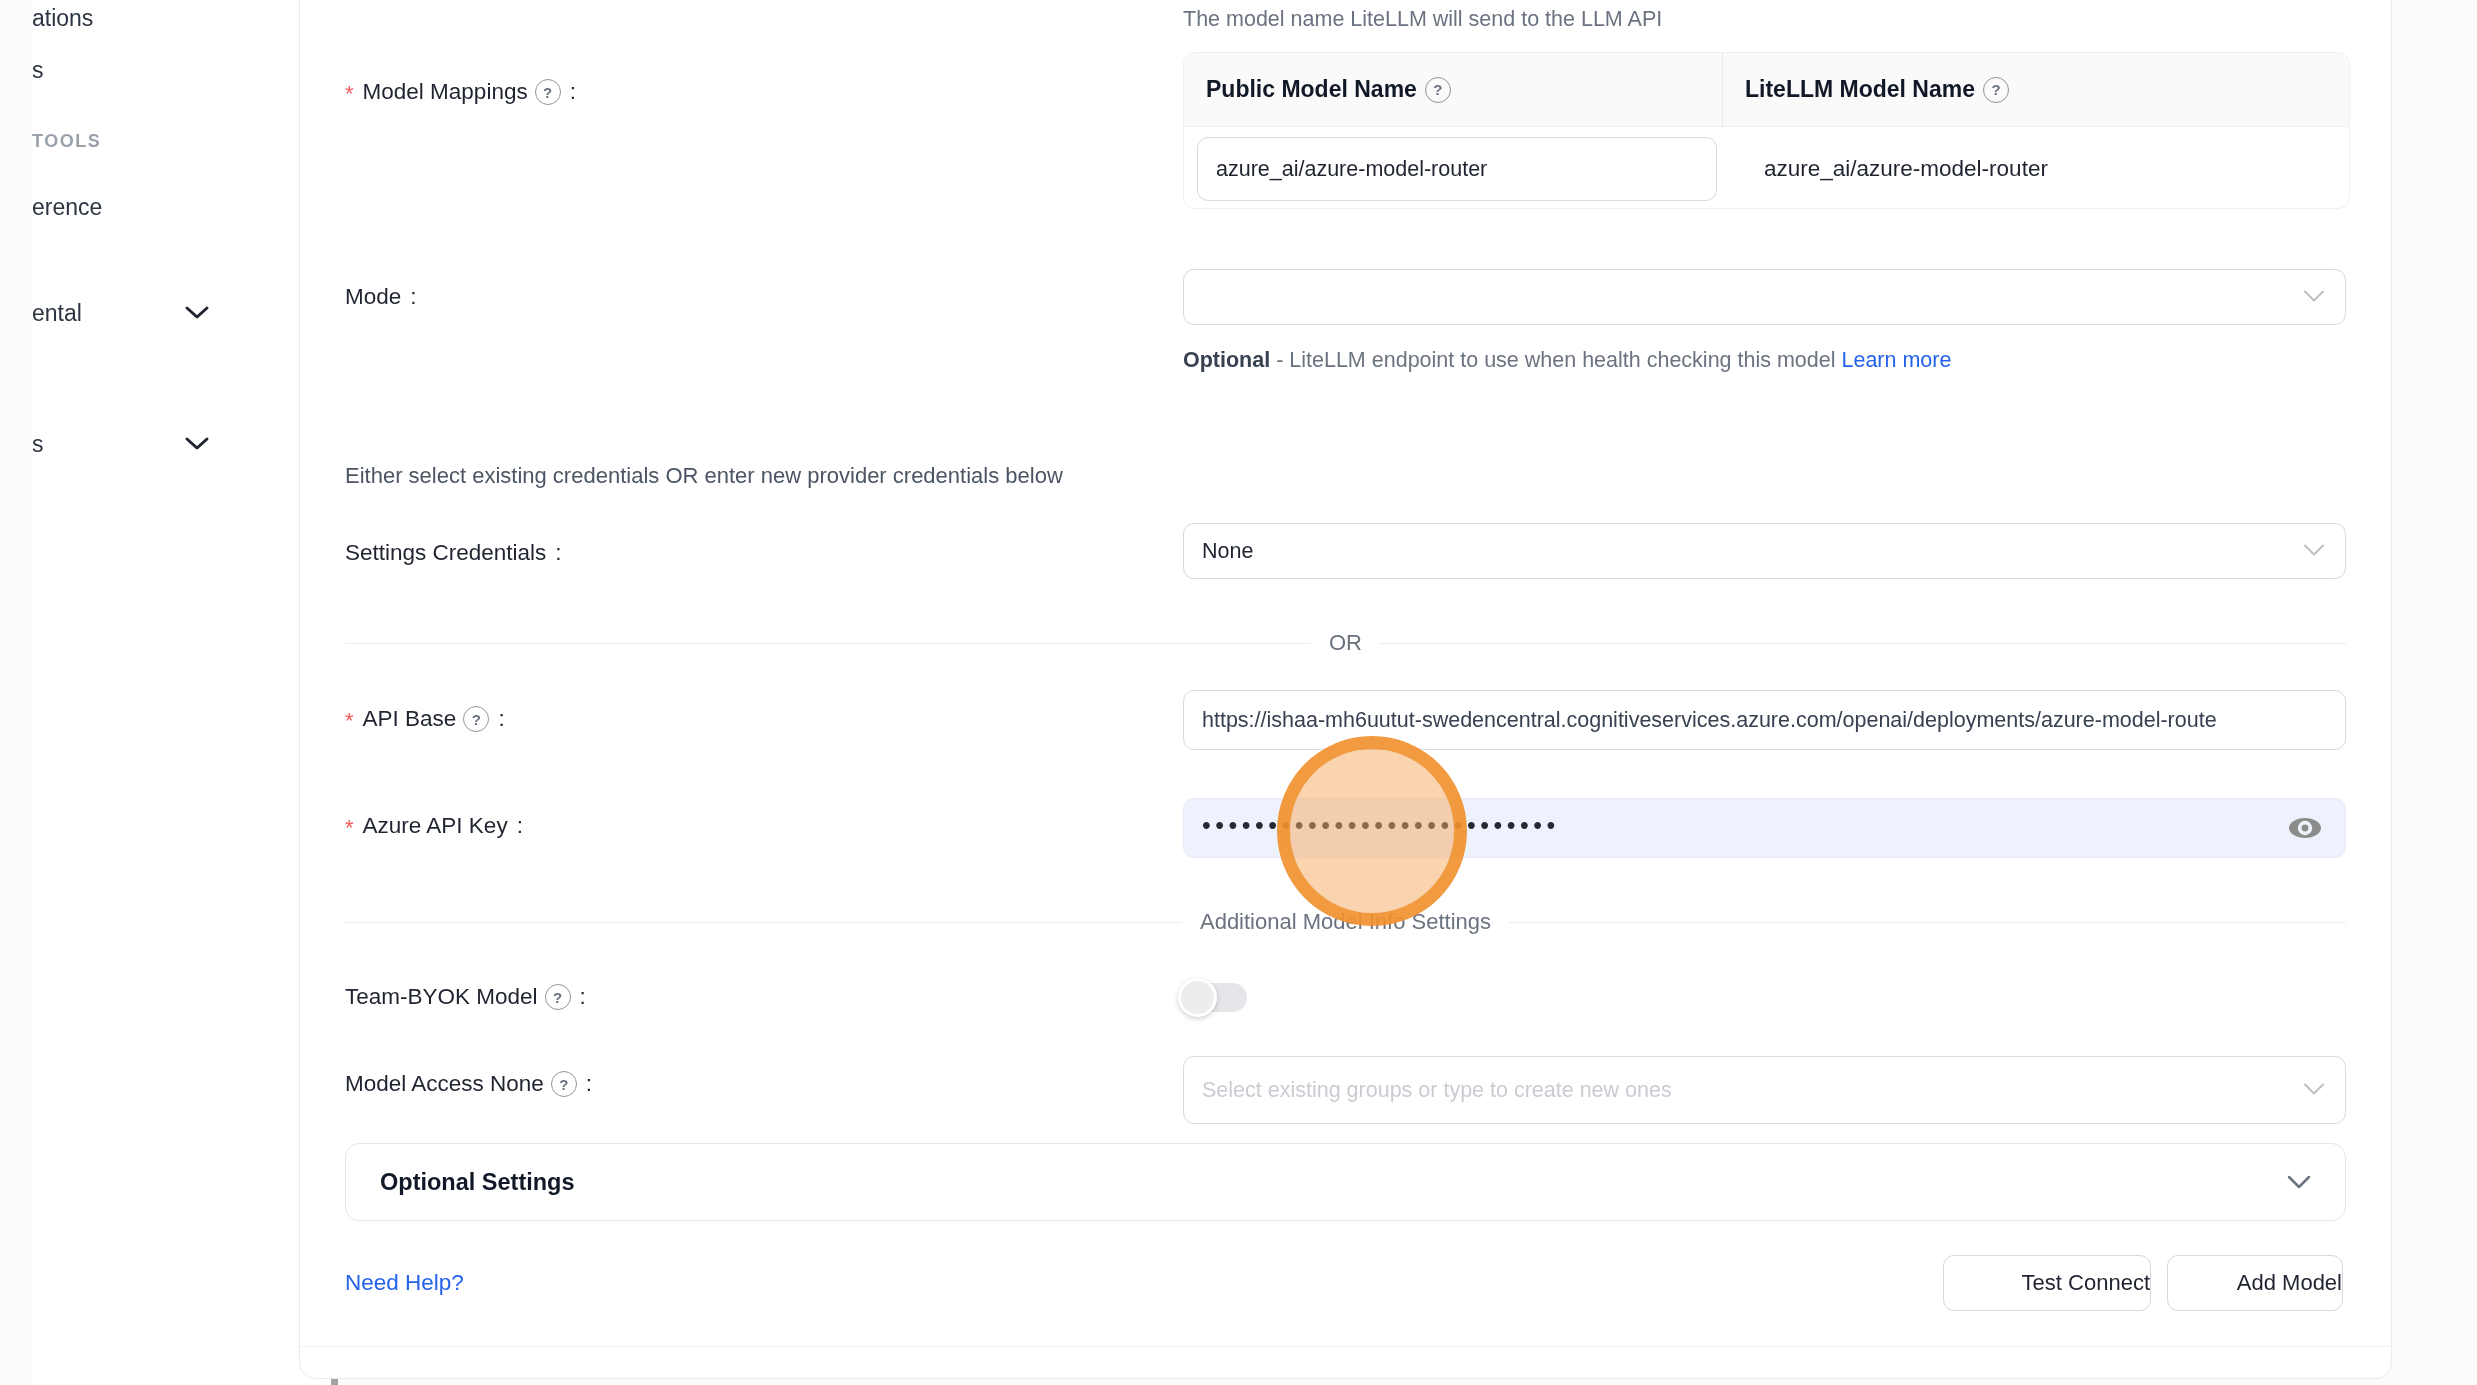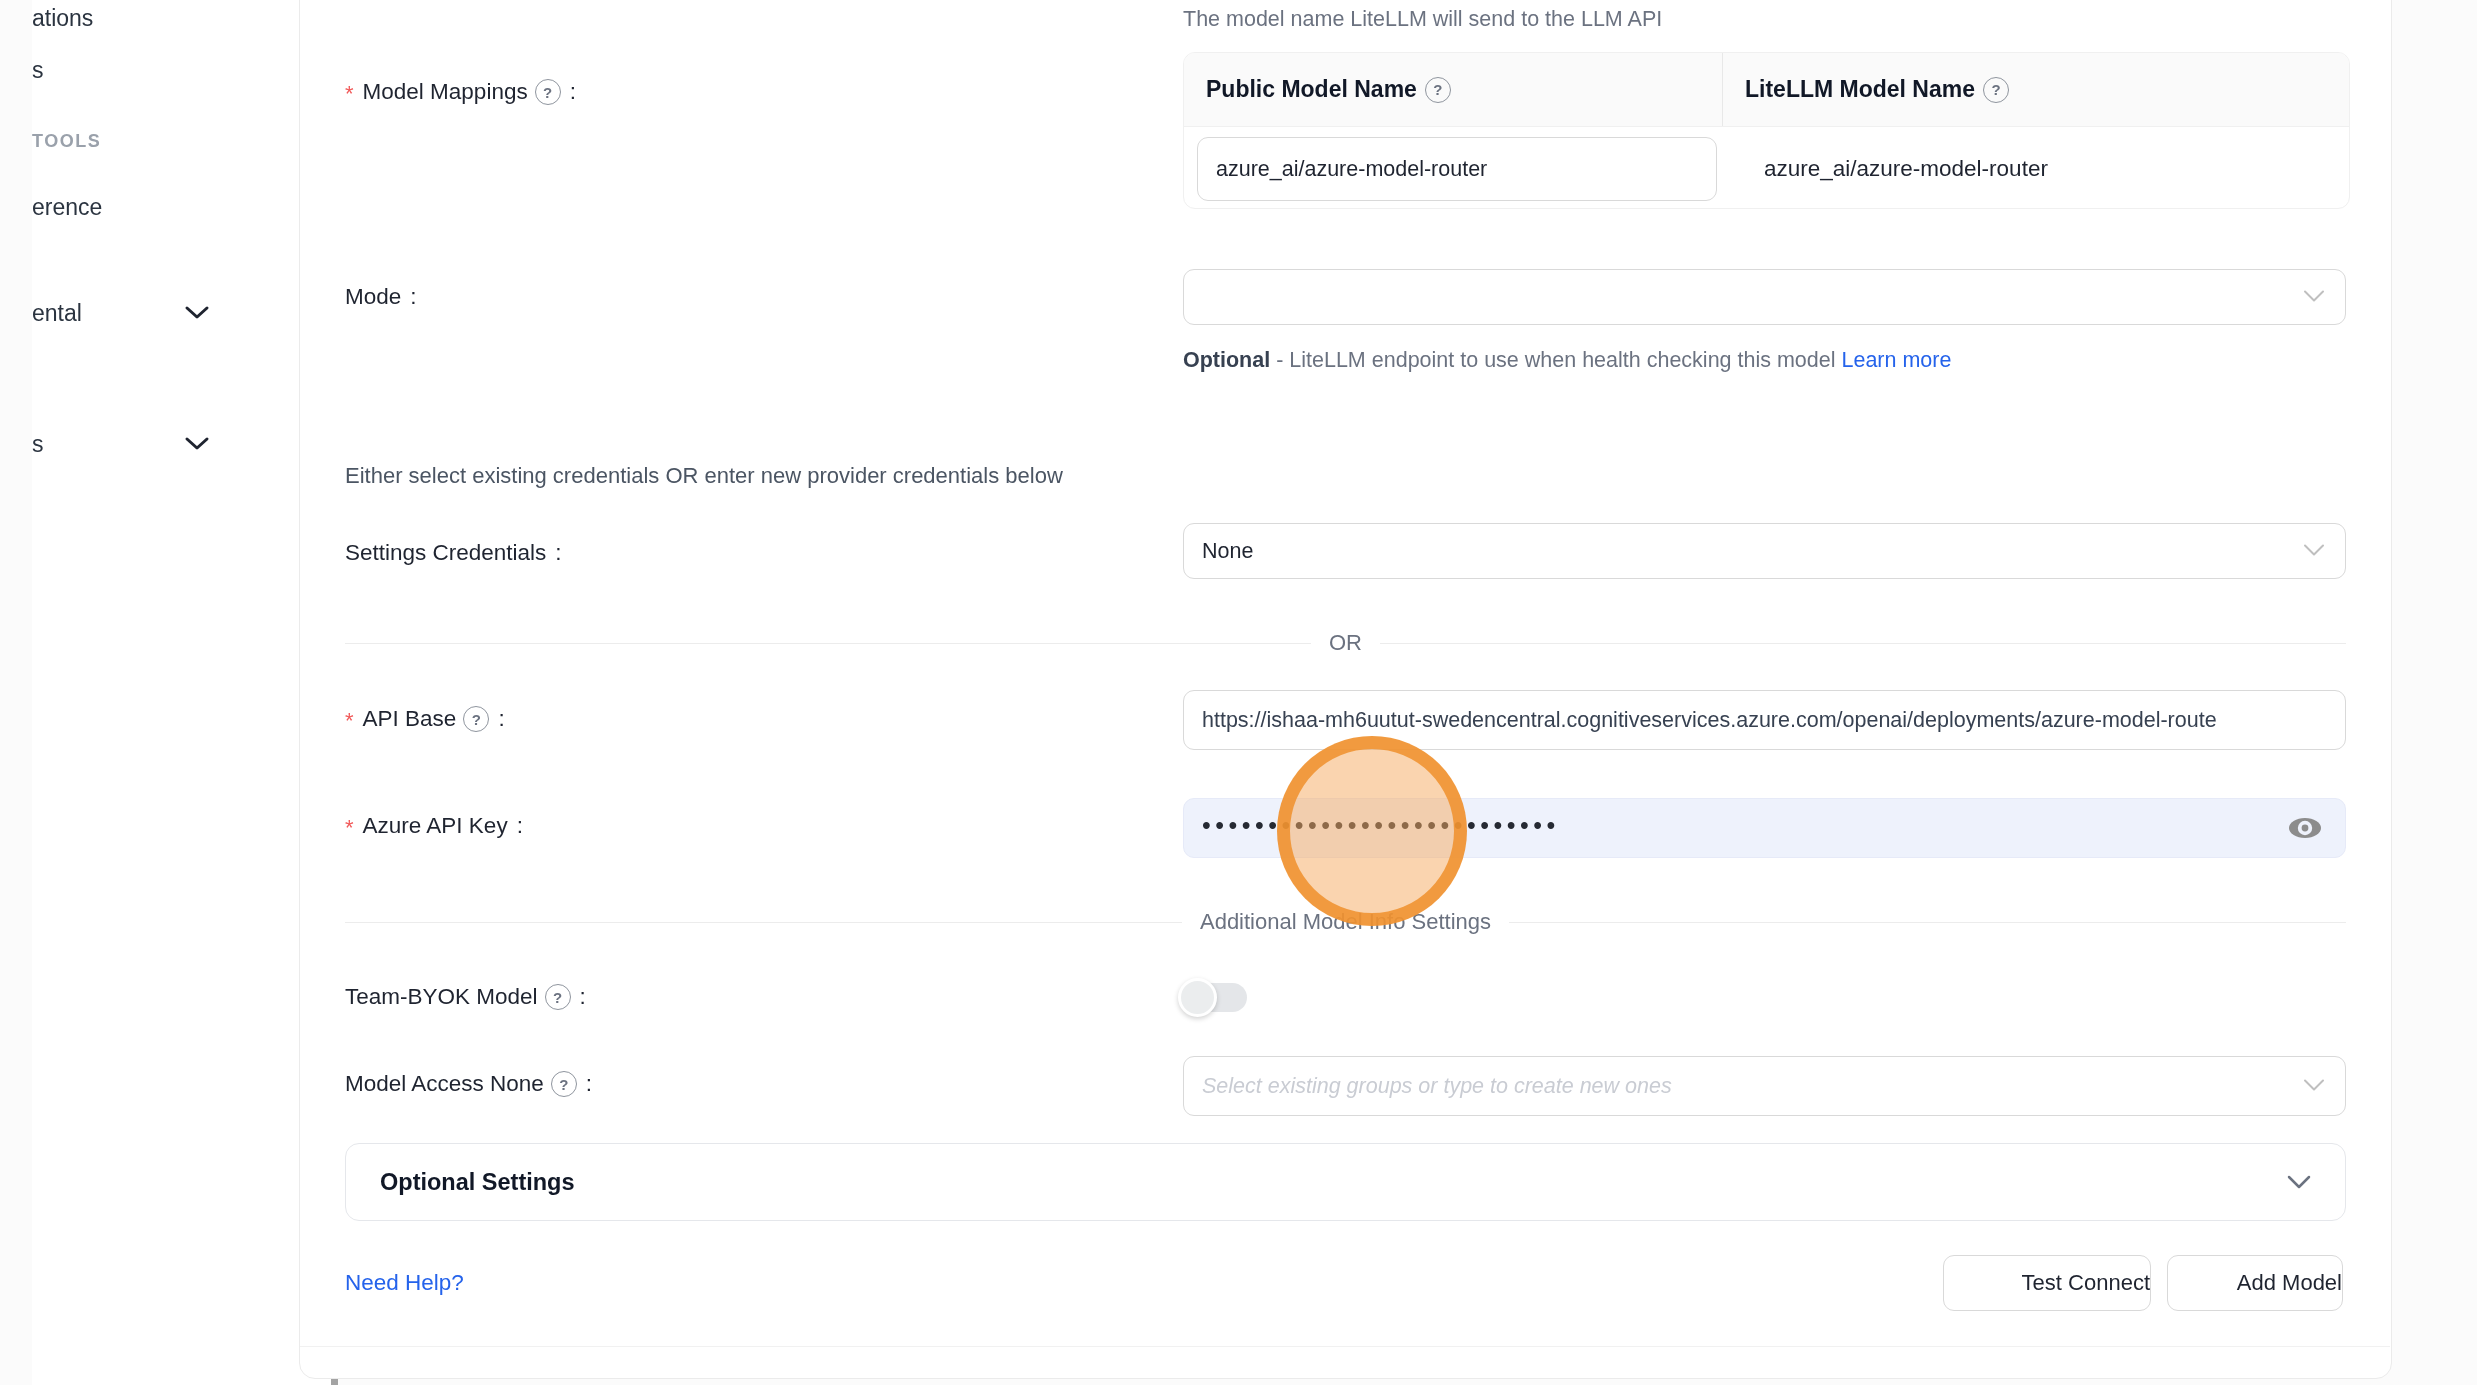--- a/index.html
+++ b/index.html
@@ -238,21 +238,21 @@
 </div>
 <div class="abs toggle">
   <div class="knob"></div>
 </div>
 
 <div class="f-label" style="top:1066px;">
   <span>Model Access None</span>
   <span class="help-icon">?</span>
   <span class="colon">:</span>
 </div>
-<div class="select" style="left:1183px;top:1056px;width:1163px;height:60px;font-style:italic;">
+<div class="select" style="left:1183px;top:1056px;width:1163px;height:68px;">
   <span class="placeholder">Select existing groups or type to create new ones</span>
   <span class="chev">
     <svg width="22" height="14" viewBox="0 0 22 14">
         <polyline points="2,2 11,11 20,2" fill="none" stroke="#bfbfbf" stroke-width="2" stroke-linecap="round" stroke-linejoin="round"></polyline>
       </svg>
   </span>
 </div>
 
 <div class="abs adv">
   <span class="adv-title">Optional Settings</span>

